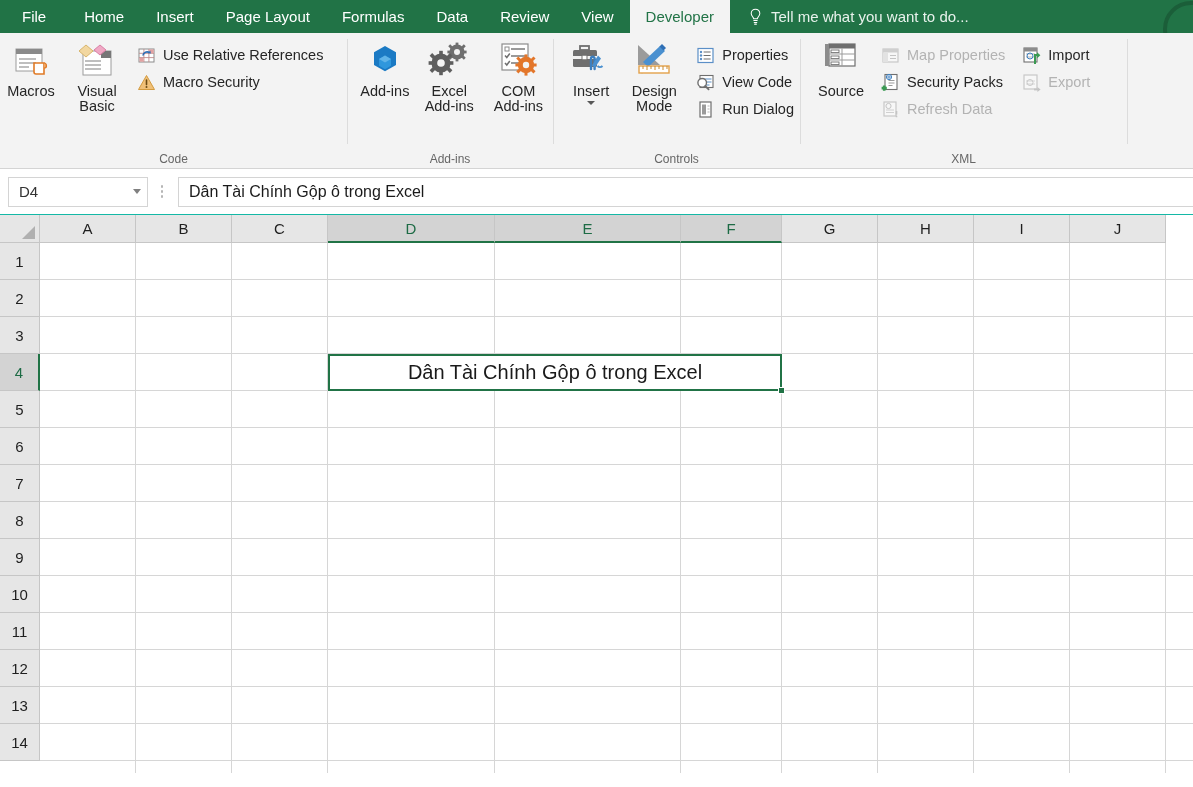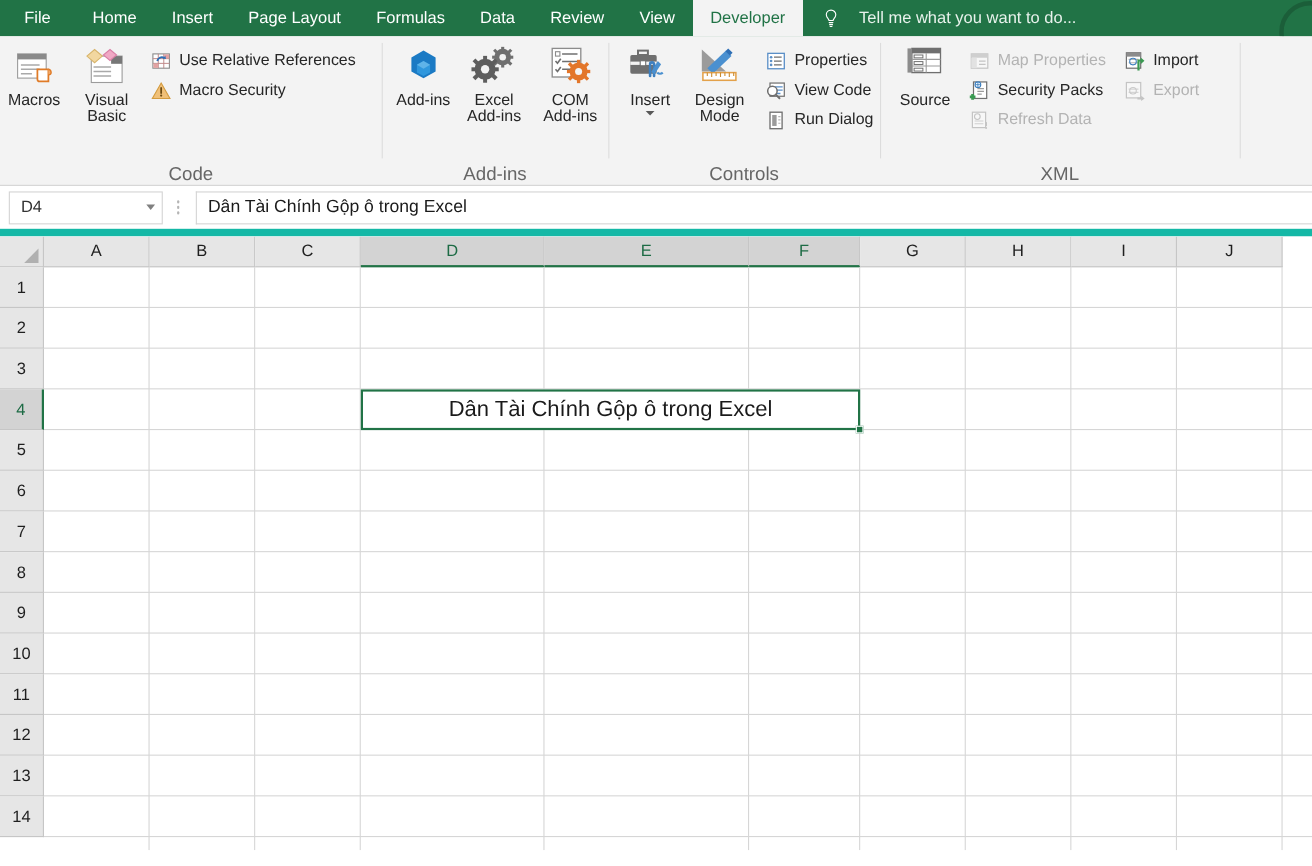--- a/index.html
+++ b/index.html
@@ -29,21 +29,21 @@
     white-space: nowrap;
     cursor: pointer;
   }
   .tab.first { padding-left: 22px; padding-right: 22px; }
   .tab.active {
     background: #f3f3f3;
     color: #217346;
   }
   .tellme {
     display: flex; align-items: center;
-    gap: 18px;
+    gap: 8px;
     padding: 0 14px 0 18px;
     color: #e8f2ec;
     font-size: 15px;
     white-space: nowrap;
     cursor: pointer;
   }
   .bulb { width: 15px; height: 18px; display:block; }
   .avatar-circle {
     position: absolute;
     right: -26px; top: 1px;
@@ -70,21 +70,21 @@
   }
   .rgroup + .rgroup::before {
     content: "";
     position: absolute;
     left: 0; top: 6px; bottom: 24px;
     width: 1px; background: #dcdcdc;
   }
   .rgroup-body { flex: 1; display: flex; align-items: flex-start; }
   .rgroup-label {
     text-align: center;
-    font-size: 17px;
+    font-size: 12px;
     color: #666666;
     padding-bottom: 4px;
     height: 18px;
     line-height: 18px;
   }
 
   
   .bigbtn {
     display: flex; flex-direction: column; align-items: center;
     width: 62px;
@@ -112,21 +112,21 @@
   .smallbtn .sico { width: 20px; height: 20px; display:flex; align-items:center; justify-content:center; flex:0 0 20px; }
   .caret { width:0;height:0;border-left:4px solid transparent;border-right:4px solid transparent;border-top:4px solid #585858;margin-top:2px; }
 
   
   .fbar {
     height: 46px;
     background: #ffffff;
     display: flex;
     align-items: center;
     padding: 0 0 0 8px;
-    border-bottom: 7px solid #14b8a6;
+    border-bottom: 1px solid #14b8a6;
   }
   .namebox {
     width: 140px; height: 30px;
     border: 1px solid #d4d4d4;
     background: #ffffff;
     display: flex; align-items: center;
     padding: 0 6px 0 10px;
     font-size: 15px; color: #333;
     cursor: text;
   }

